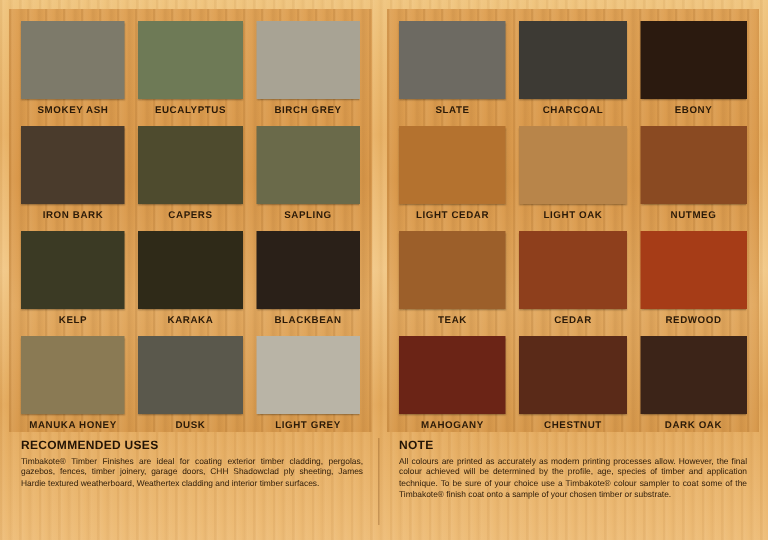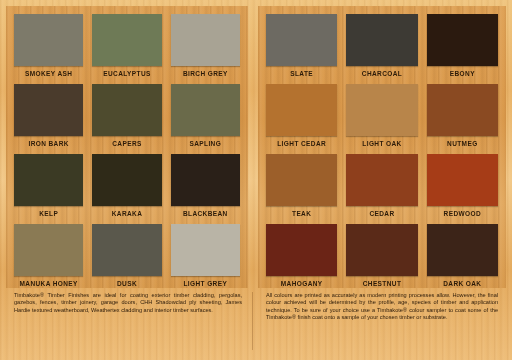--- a/index.html
+++ b/index.html
@@ -199,20 +199,22 @@
     </div>
     <div class="swatch-cell">
       <div class="swatch" style="background:#3c2418"></div>
       <div class="swatch-label">DARK OAK</div>
     </div>
   </div>
 
   <div class="divider"></div>
 
   <div class="footer footer-left">
+    <h3>RECOMMENDED USES</h3>
     <p>Timbakote® Timber Finishes are ideal for coating exterior timber cladding, pergolas, gazebos, fences, timber joinery, garage doors, CHH Shadowclad ply sheeting, James Hardie textured weatherboard, Weathertex cladding and interior timber surfaces.</p>
   </div>
 
   <div class="footer footer-right">
+    <h3>NOTE</h3>
     <p>All colours are printed as accurately as modern printing processes allow. However, the final colour achieved will be determined by the profile, age, species of timber and application technique. To be sure of your choice use a Timbakote® colour sampler to coat some of the Timbakote® finish coat onto a sample of your chosen timber or substrate.</p>
   </div>
 
 </div>
 
 </body></html>

